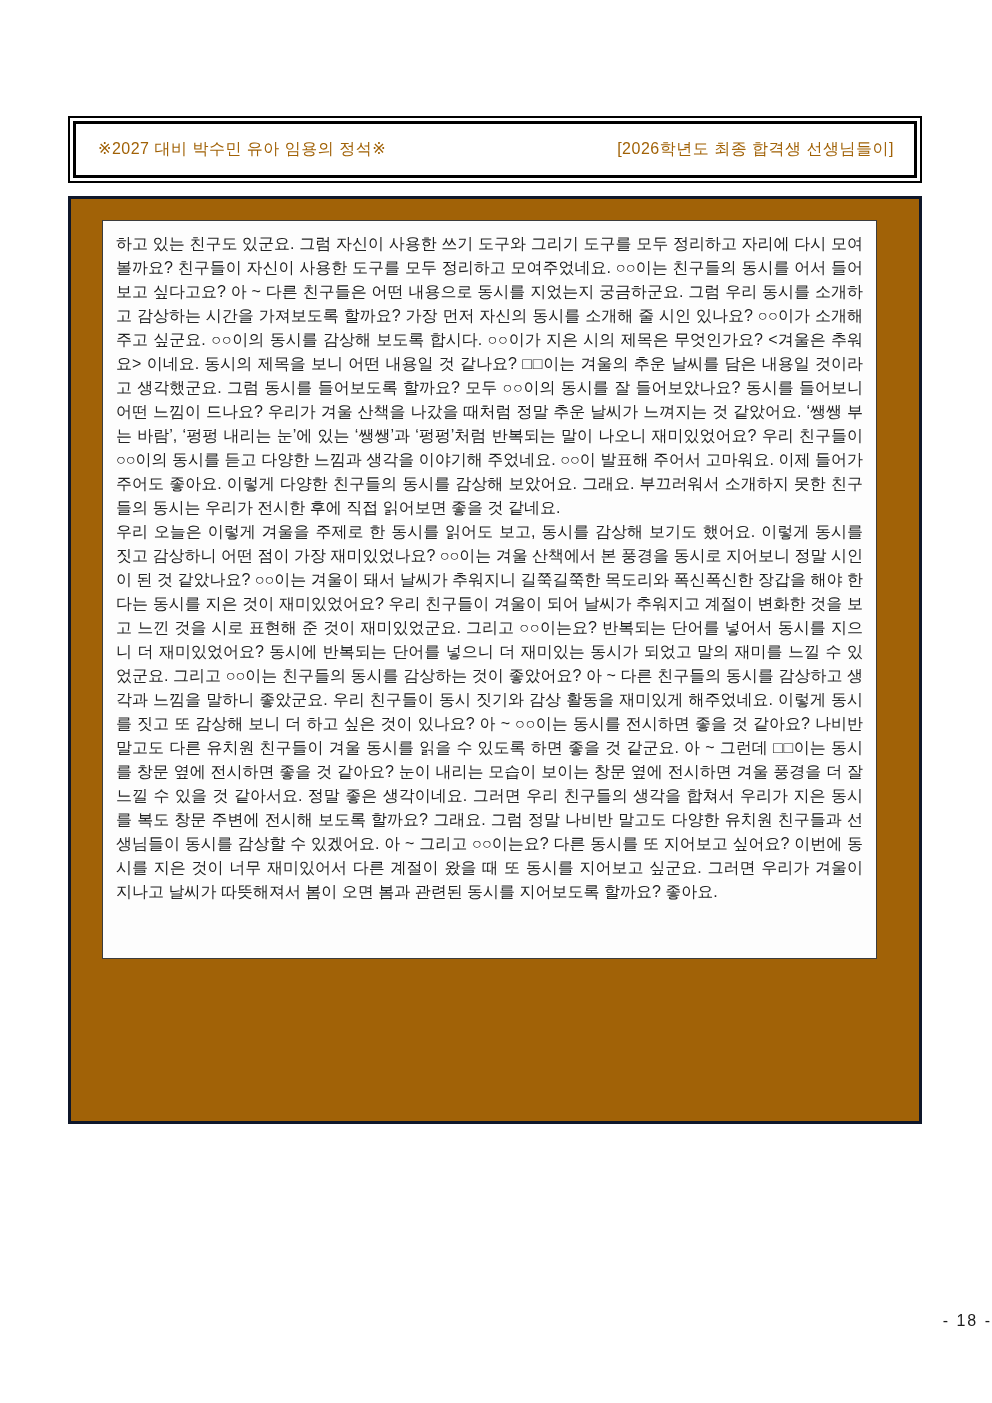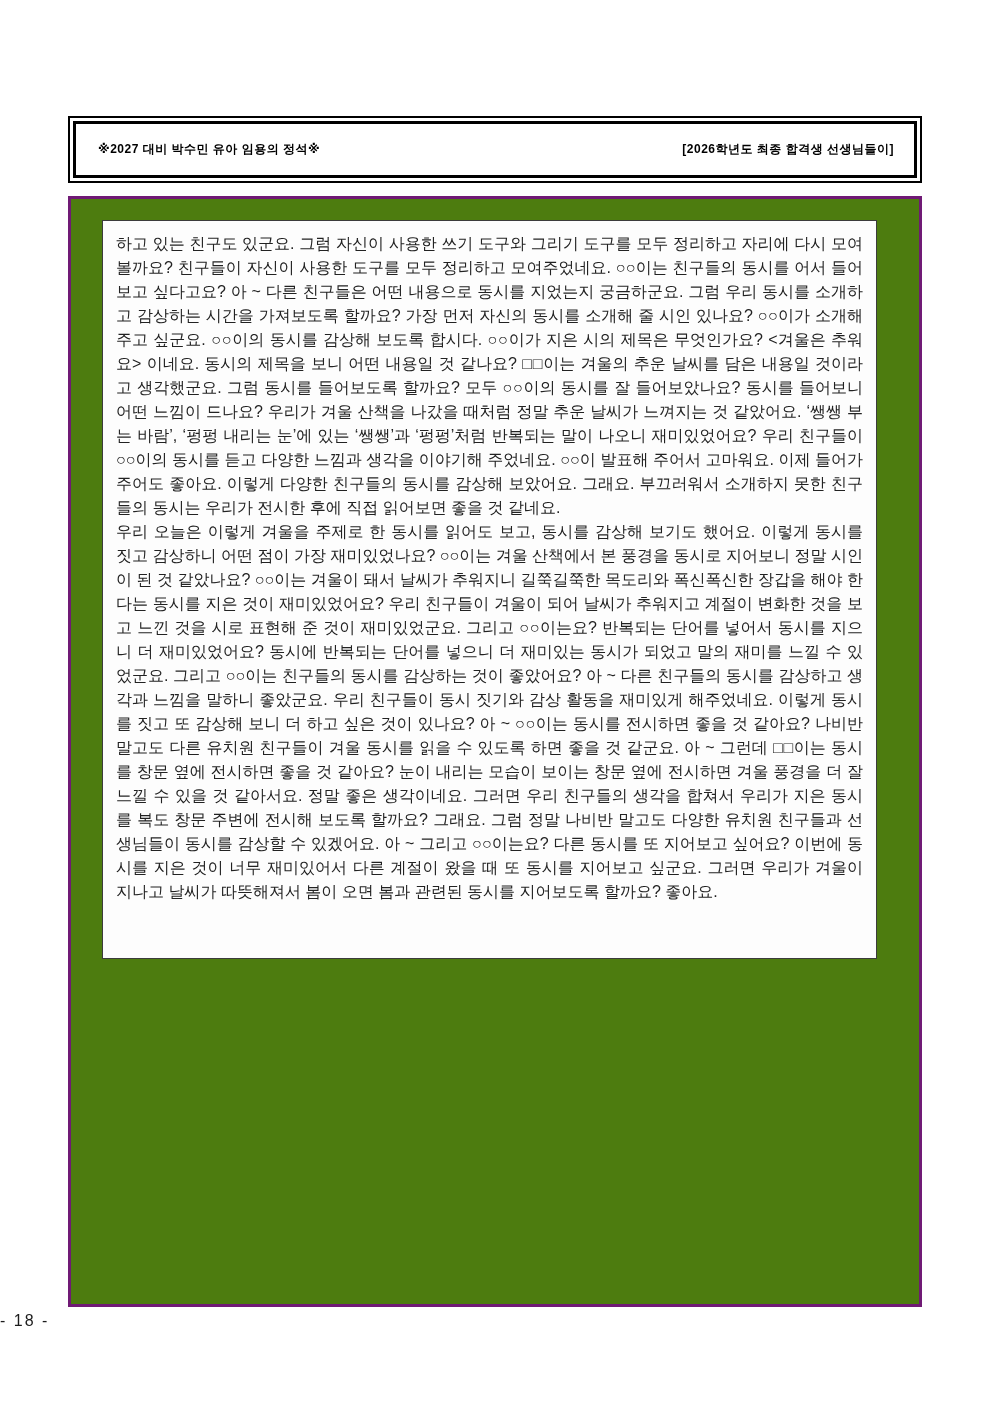--- a/index.html
+++ b/index.html
@@ -29,35 +29,35 @@
   .header-box-inner {
     width: 100%;
     height: 100%;
     border: 3px solid #000000;
     display: flex;
     align-items: center;
     justify-content: space-between;
     padding: 0 20px 0 22px;
   }
   .header-title {
-    font-size: 12px;
-    font-weight: bold;
+    font-size: 16px;
+    font-weight: normal;
     letter-spacing: 0.5px;
     white-space: nowrap;
-    color: #000000;
+    color: #a16207;
   }
   
   .outer-box {
     position: absolute;
     left: 68px;
     top: 196px;
     width: 854px;
-    height: 1111px;
-    border: 3px solid #701a75;
-    background: #4d7c0f;
+    height: 928px;
+    border: 3px solid #0f172a;
+    background: #a16207;
   }
   
   .text-box {
     position: absolute;
     left: 31px;
     top: 21px;
     width: 775px;
     min-height: 739px;
     border: 1px solid #3c3c3c;
     background: #fdfdfd;
@@ -74,21 +74,21 @@
   }
   .section-heading {
     margin-top: 24px; 
   }
   
   .footer {
     position: absolute;
     left: 0;
     top: 1312px;
     width: 100%;
-    text-align: left;
+    text-align: right;
     font-size: 16px;
     letter-spacing: 2px;
     color: #1c1c1c;
   }
 </style>
 </head>
 <body>
 
 <div class="page">
 

